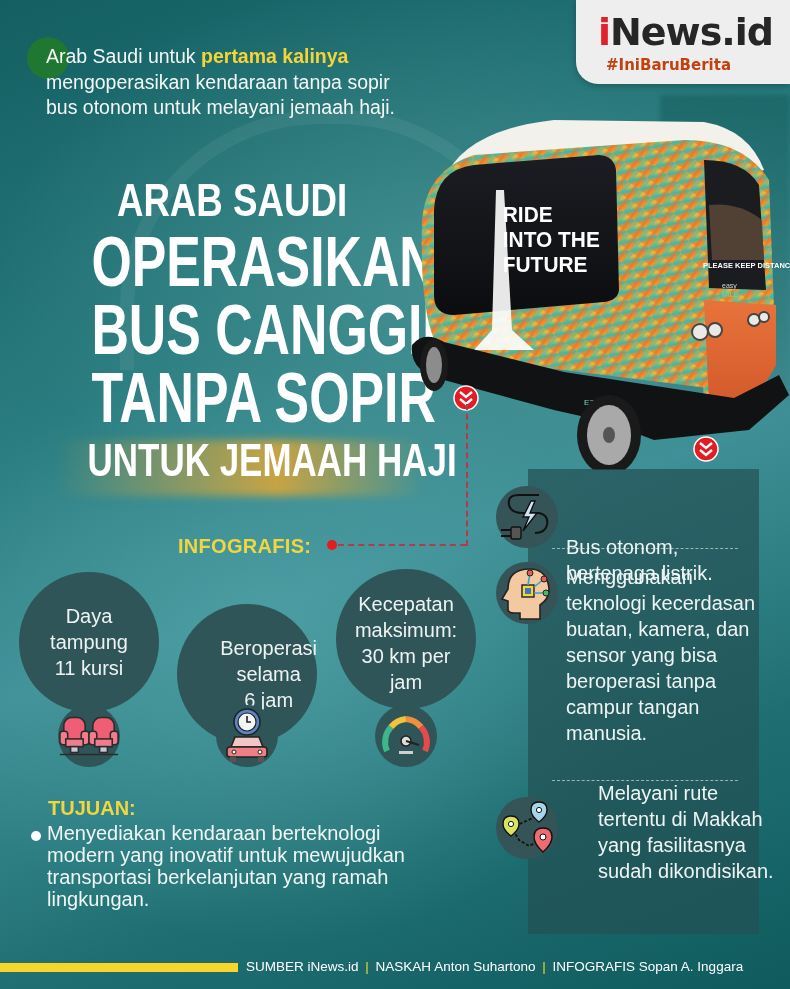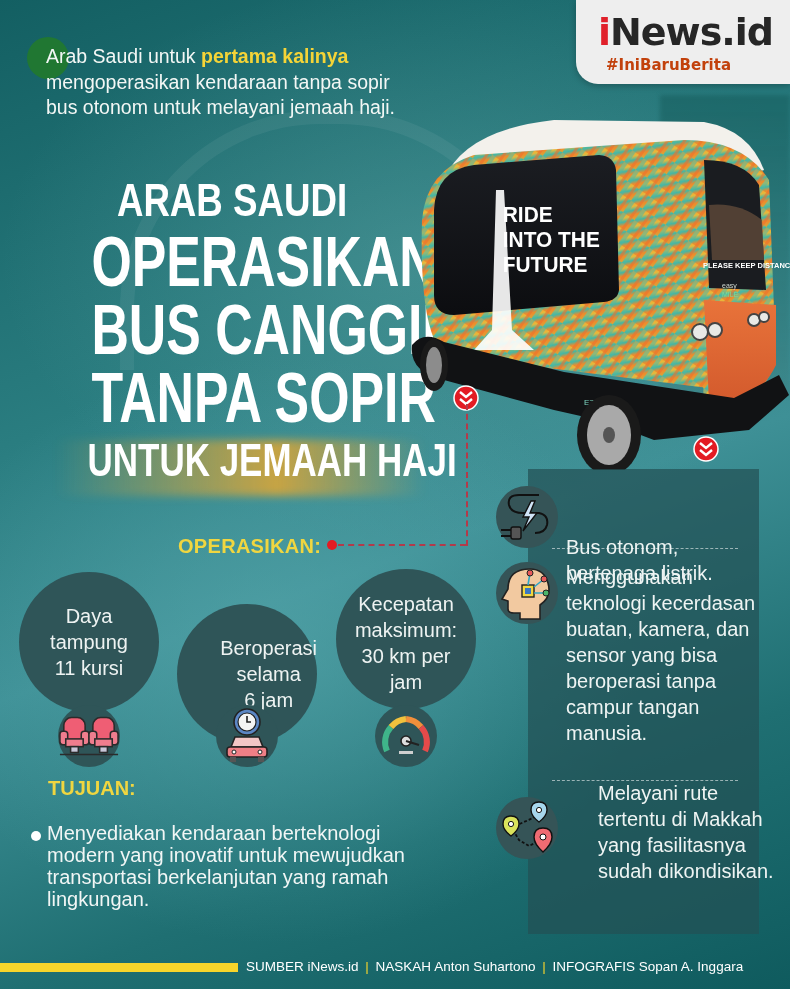--- a/index.html
+++ b/index.html
@@ -97,21 +97,21 @@
     background: #2f5558; display: flex; align-items: center; justify-content: center;
     text-align: center; font-size: 20px; line-height: 26px; color: #eef3f2;
   }
   .spec-icon-circle {
     position: absolute; width: 62px; height: 62px; border-radius: 50%;
     background: #2f5558; display: flex; align-items: center; justify-content: center;
   }
 
   
   .tujuan-label {
-    position: absolute; left: 48px; top: 777px; font-size: 20px; font-weight: bold; color: #f0d640;
+    position: absolute; left: 48px; top: 797px; font-size: 20px; font-weight: bold; color: #f0d640;
   }
   .bullet {
     position: absolute; left: 31px; top: 831px; width: 10px; height: 10px; border-radius: 50%; background: #fff;
   }
   .tujuan-text {
     position: absolute; left: 47px; top: 822px; width: 400px;
     font-size: 20px; line-height: 22px; color: #f1f6f5;
   }
 
   
@@ -230,21 +230,21 @@
   </g>
   <g>
     <circle cx="302" cy="339" r="12" fill="#e31b23" stroke="#fff" stroke-width="1.5"></circle>
     <path d="M296 333 L302 338 L308 333 M296 340 L302 345 L308 340" stroke="#fff" stroke-width="2.4" fill="none"></path>
   </g>
 </svg>
 
 <div class="connector-v"></div>
 <div class="connector-h"></div>
 
-<div class="spec-label">OPERASIKAN:</div>
+<div class="spec-label">INFOGRAFIS:</div>
 <div class="red-dot"></div>
 
 <div class="spec-circle" style="left:19px; top:572px;">
   <div>
     <div>Daya</div>
     <div>tampung</div>
     <div>11 kursi</div>
   </div>
 </div>
 <div class="spec-circle" style="left:177px; top:604px;justify-content:flex-end;">

